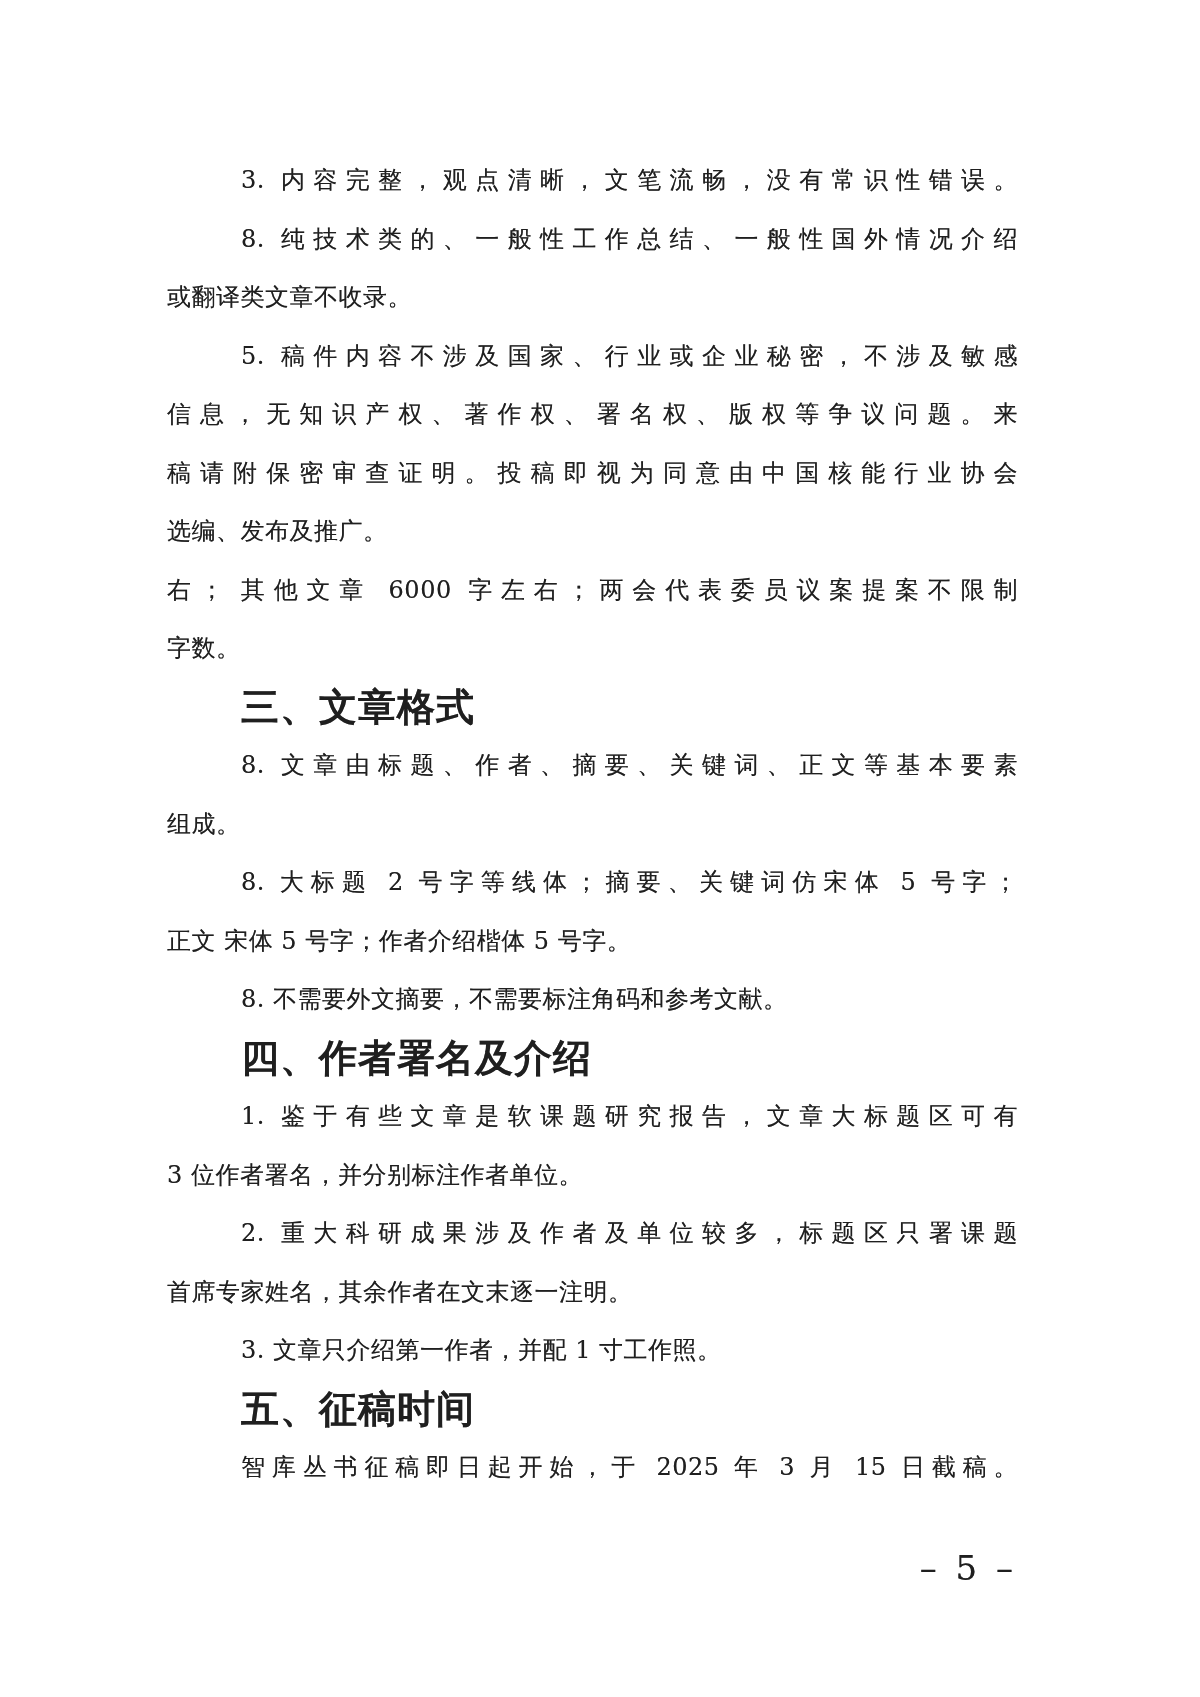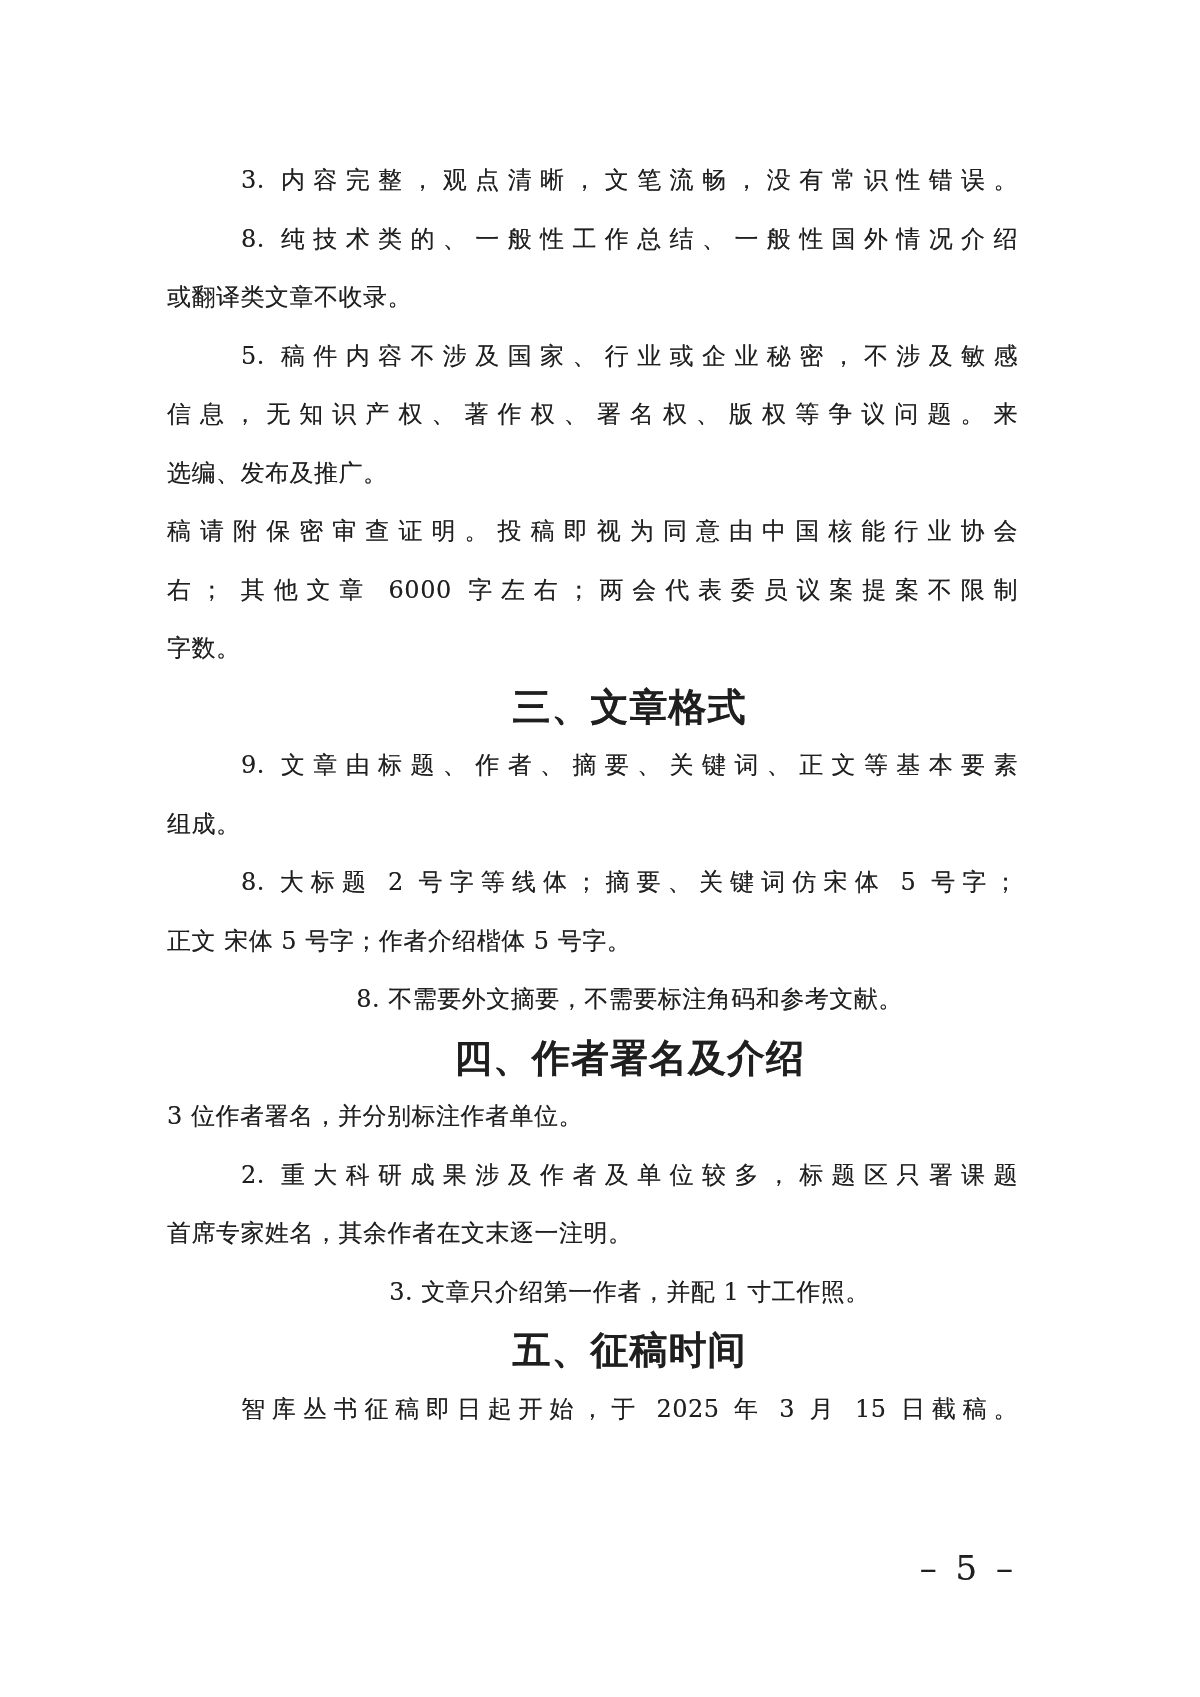--- a/index.html
+++ b/index.html
@@ -31,21 +31,20 @@
     letter-spacing: 0.5px;
   }
   .line.justify {
     white-space: normal;
     text-align: justify;
     text-align-last: justify;
     text-justify: inter-character;
   }
   .line.indent {
     text-indent: 74px;
-    text-align: center;
   }
   .line.heading {
     font-family: "DejaVu Sans", "Liberation Sans", sans-serif;
     font-weight: bold;
     font-size: 38px;
     letter-spacing: 1px;
   }
   .page-number {
     position: absolute;
     top: 1548px;
@@ -62,31 +61,32 @@
 </head>
 <body>
 
 <div class="page">
   <div class="text-block" id="body-lines">
       <div class="line indent justify">3. 内容完整，观点清晰，文笔流畅，没有常识性错误。</div>
       <div class="line indent justify">8. 纯技术类的、一般性工作总结、一般性国外情况介绍</div>
       <div class="line">或翻译类文章不收录。</div>
       <div class="line indent justify">5. 稿件内容不涉及国家、行业或企业秘密，不涉及敏感</div>
       <div class="line justify">信息，无知识产权、著作权、署名权、版权等争议问题。来</div>
+      <div class="line justify">稿请附保密审查证明。投稿即视为同意由中国核能行业协会</div>
       <div class="line">选编、发布及推广。</div>
-      <div class="line justify">稿请附保密审查证明。投稿即视为同意由中国核能行业协会</div>
       <div class="line justify">右；  其他文章 6000 字左右；两会代表委员议案提案不限制</div>
       <div class="line">字数。</div>
       <div class="line heading indent">三、文章格式</div>
-      <div class="line indent justify">9. 文章由标题、作者、摘要、关键词、正文等基本要素</div>
+      <div class="line indent justify">8. 文章由标题、作者、摘要、关键词、正文等基本要素</div>
       <div class="line">组成。</div>
       <div class="line indent justify">8. 大标题 2 号字等线体；摘要、关键词仿宋体 5 号字；</div>
       <div class="line">正文 宋体 5 号字；作者介绍楷体 5 号字。</div>
       <div class="line indent">8. 不需要外文摘要，不需要标注角码和参考文献。</div>
       <div class="line heading indent">四、作者署名及介绍</div>
+      <div class="line indent justify">1. 鉴于有些文章是软课题研究报告，文章大标题区可有</div>
       <div class="line">3 位作者署名，并分别标注作者单位。</div>
       <div class="line indent justify">2. 重大科研成果涉及作者及单位较多，标题区只署课题</div>
       <div class="line">首席专家姓名，其余作者在文末逐一注明。</div>
       <div class="line indent">3. 文章只介绍第一作者，并配 1 寸工作照。</div>
       <div class="line heading indent">五、征稿时间</div>
       <div class="line indent justify">智库丛书征稿即日起开始，于 2025 年 3 月 15 日截稿。</div>
     </div>
   <div class="page-number">– 5 –</div>
 </div>
 

